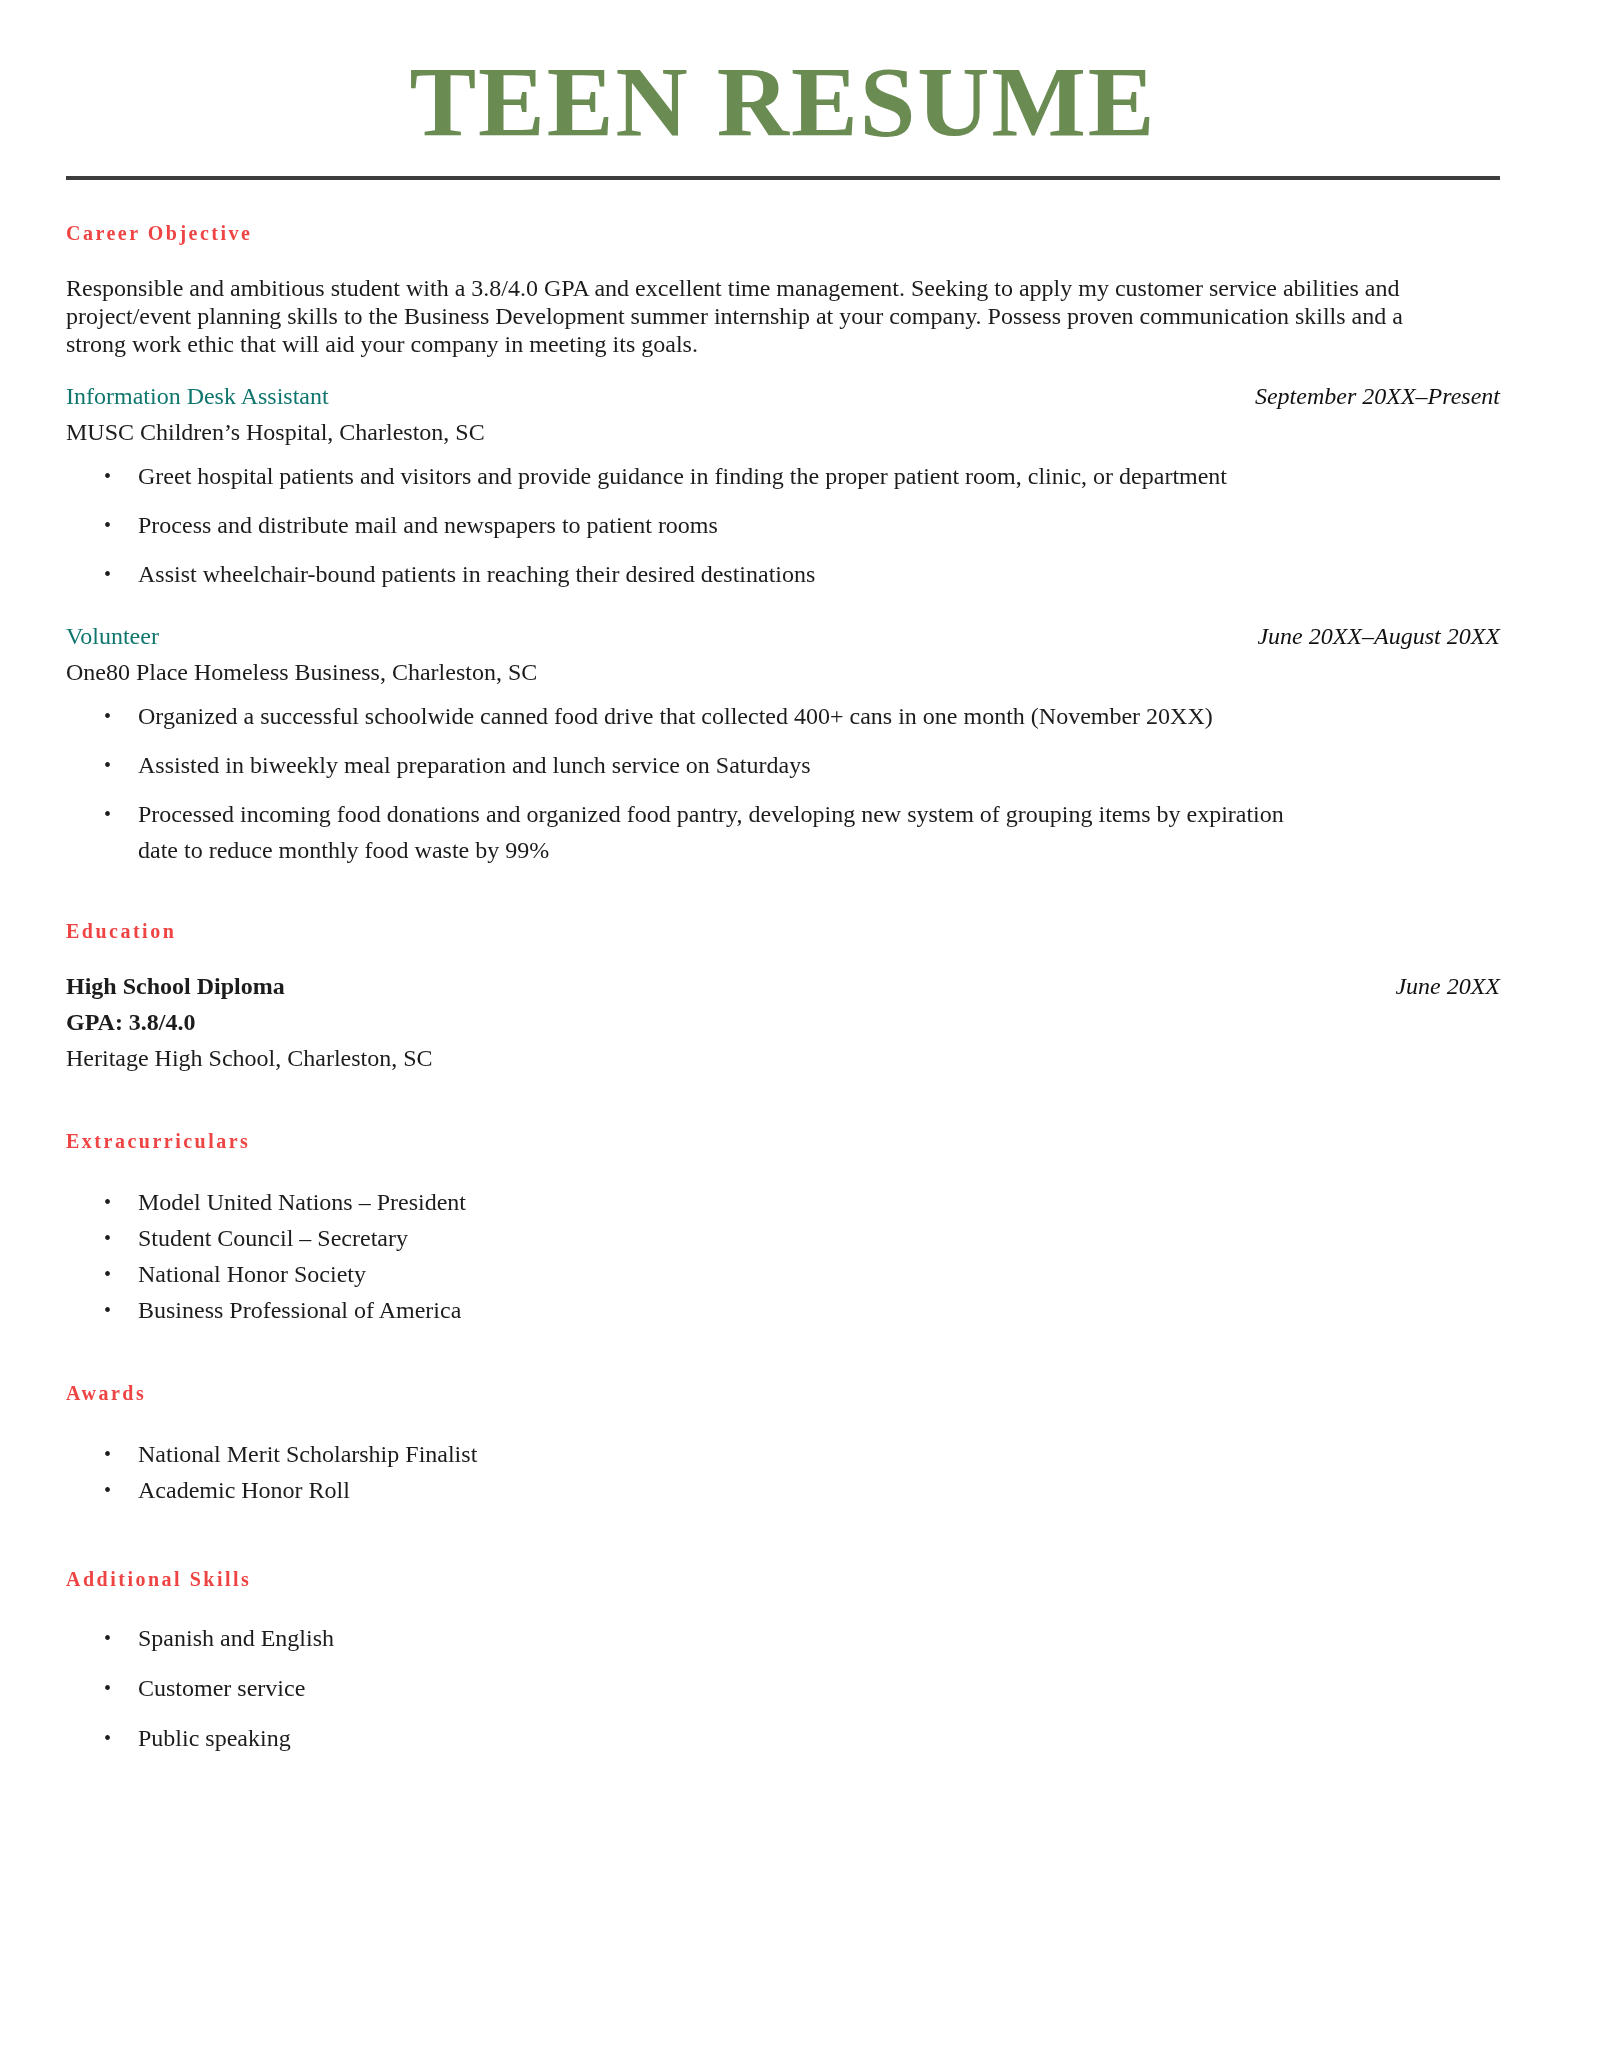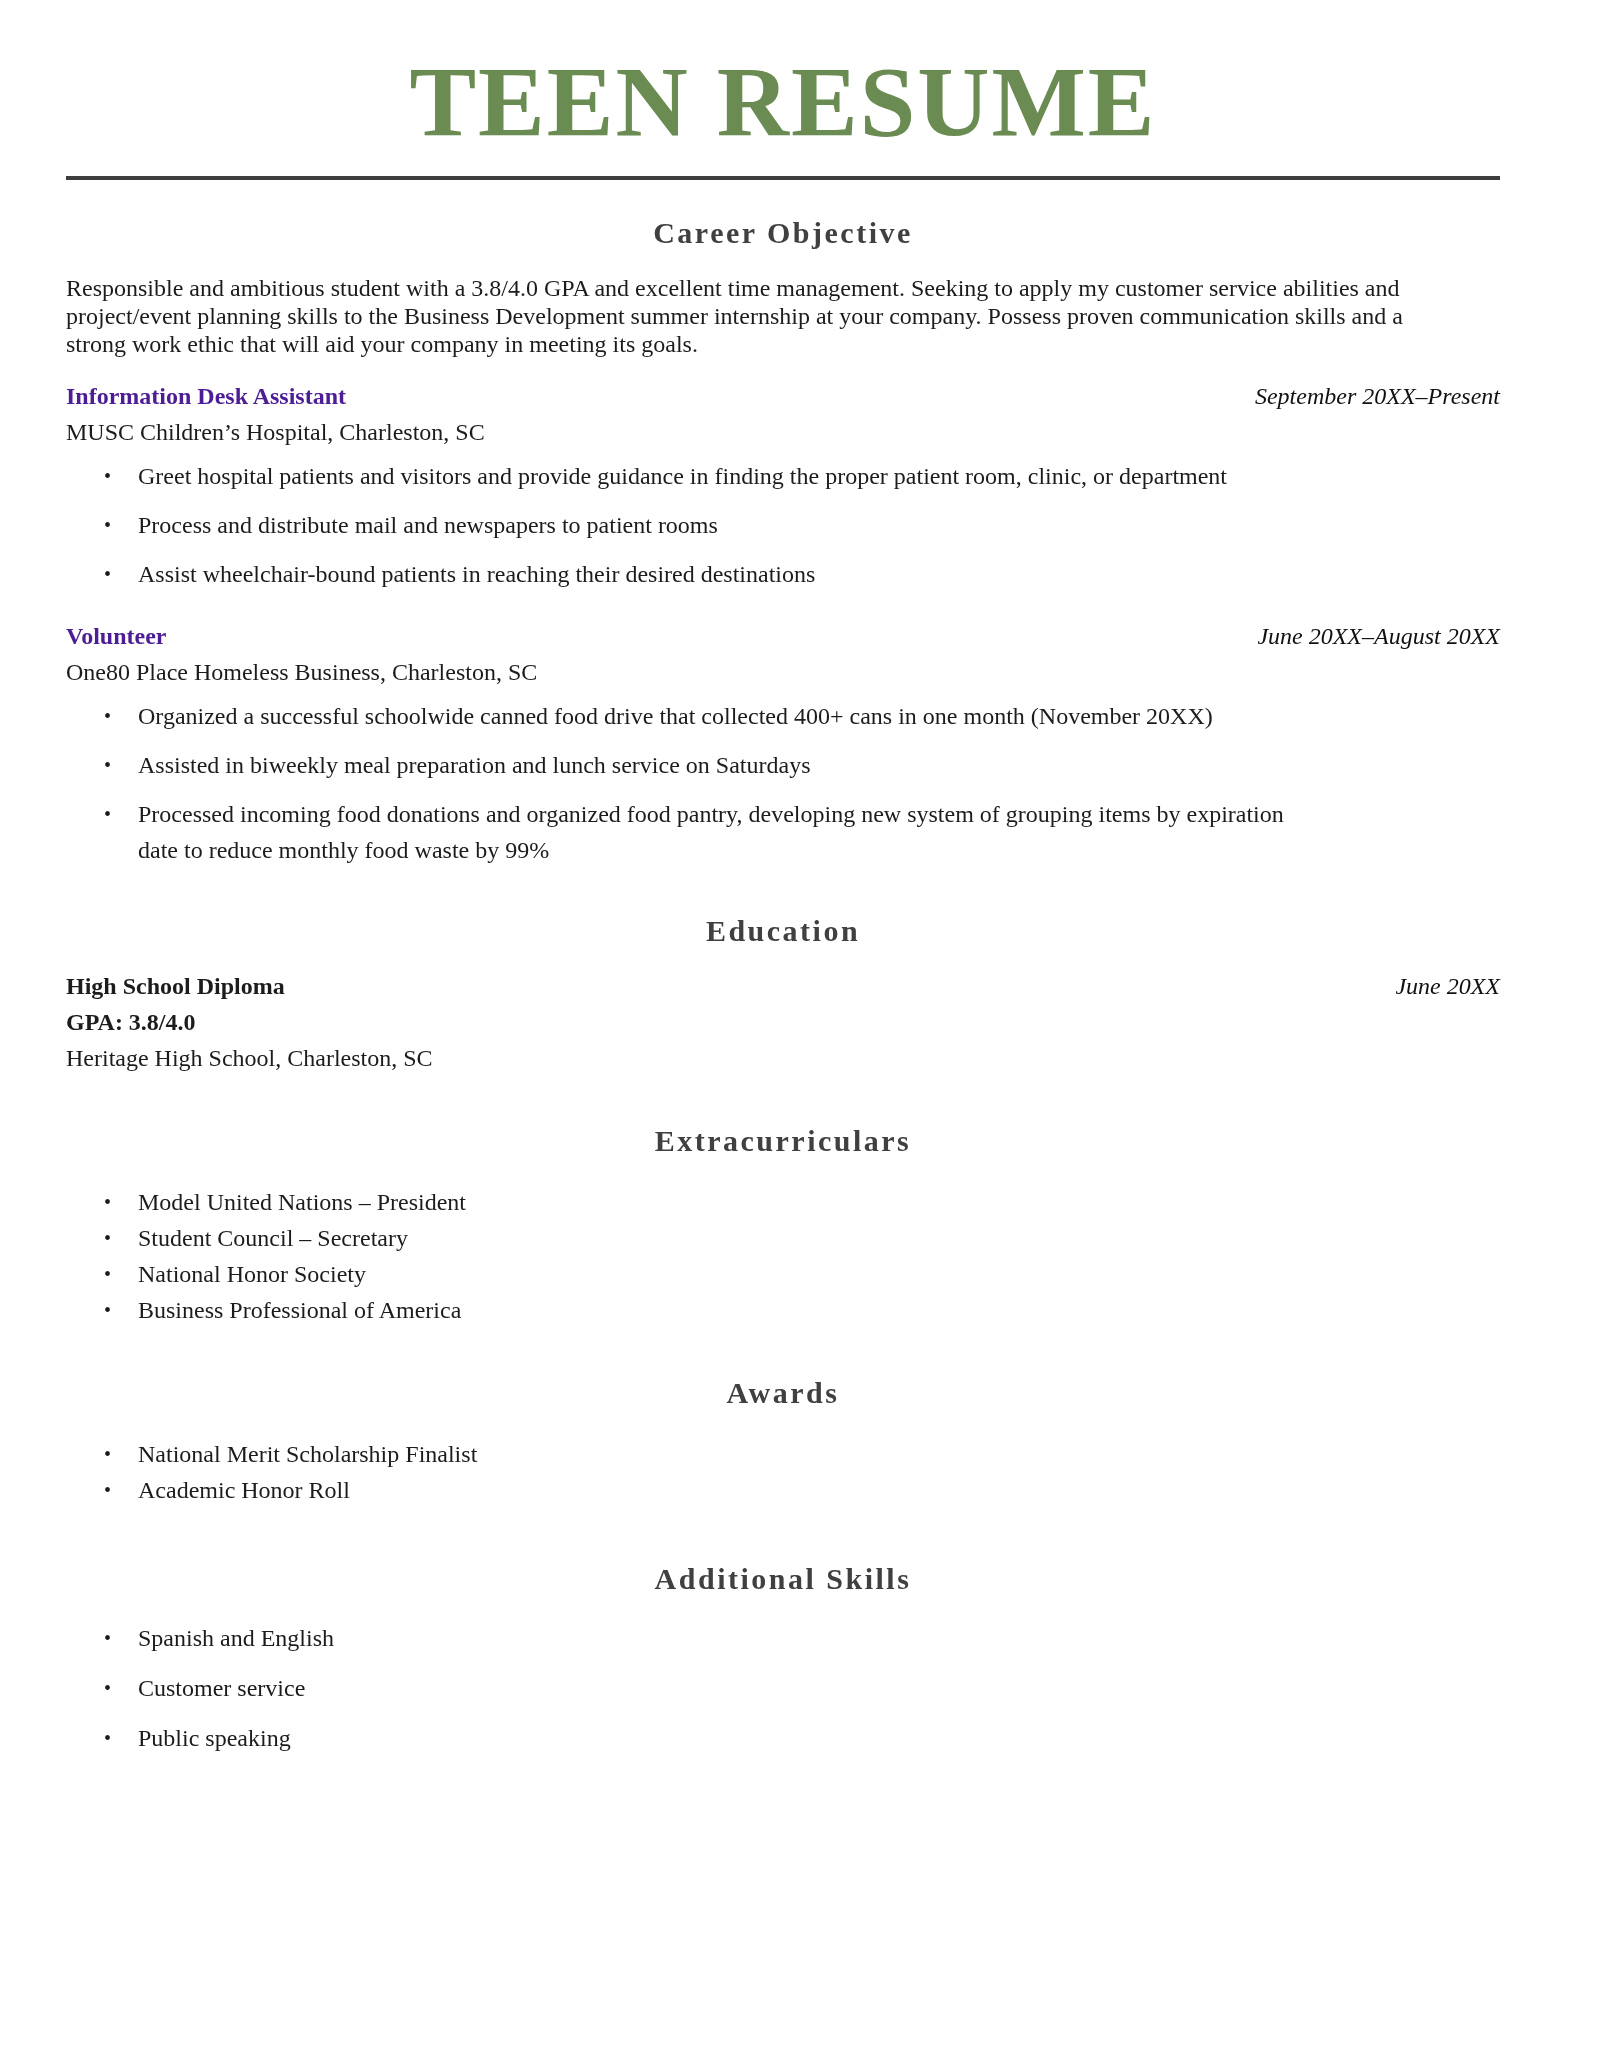--- a/index.html
+++ b/index.html
@@ -38,27 +38,26 @@
     top: -2px;
   }
   .header-divider {
     border: none;
     border-top: 4px solid #3d3d3d;
     margin-top: 22px;
   }
 
   
   .section-heading {
-    font-size: 30px;
+    font-size: 20px;
     line-height: 38px;
     font-weight: 700;
     letter-spacing: 2.5px;
-    color: #404040;
+    color: #ef4444;
     margin-top: 46px;
-    text-align: center;
   }
   .section-heading.first { margin-top: 34px; }
   .section-heading.edu   { margin-top: 44px; }
   .section-heading.skills{ margin-top: 52px; }
 
   .objective-text {
     margin-top: 22px;
     font-size: 24px;
     line-height: 28px;
     max-width: 1372px;
@@ -68,22 +67,22 @@
   .job { margin-top: 20px; }
   .job + .job { margin-top: 26px; }
   .job-head {
     display: flex;
     justify-content: space-between;
     align-items: baseline;
   }
   .job-title {
     font-size: 24px;
     line-height: 36px;
-    font-weight: 700;
-    color: #4c1d95;
+    font-weight: 400;
+    color: #0f766e;
   }
   .job-dates, .edu-dates {
     font-size: 24px;
     line-height: 36px;
     font-style: italic;
     color: #111111;
     text-align: right;
     white-space: nowrap;
   }
   .job-org {

